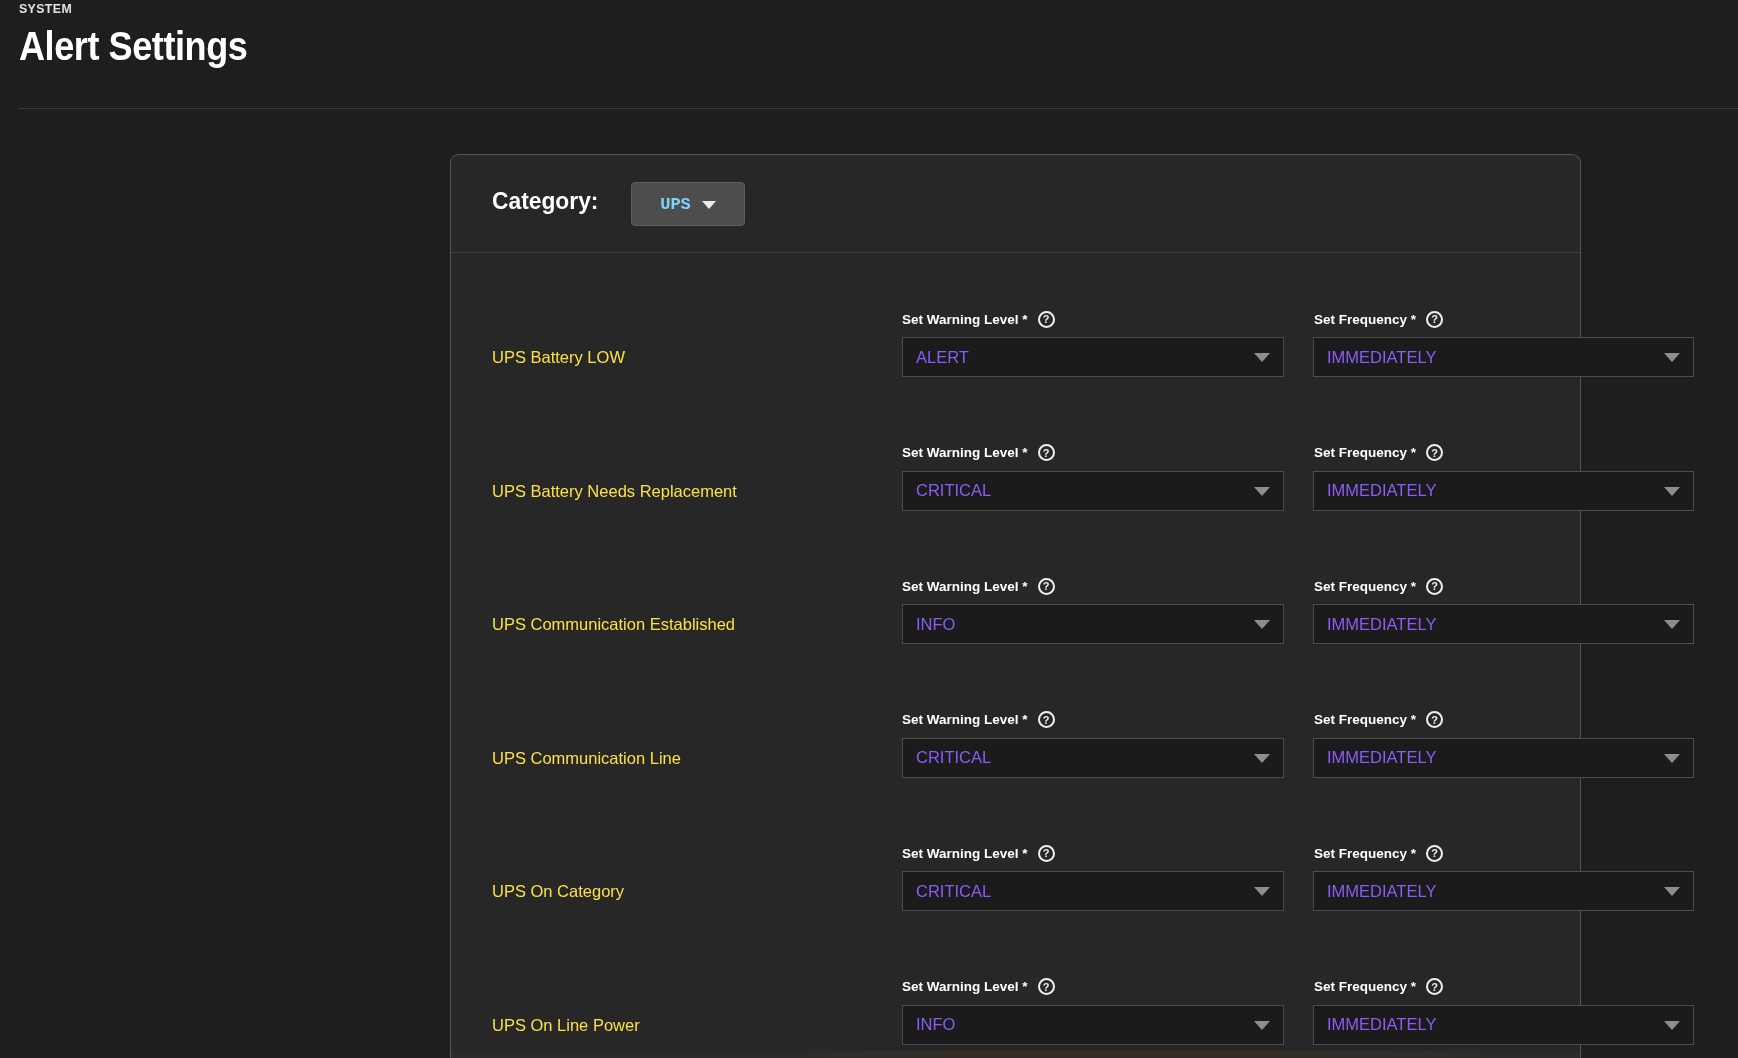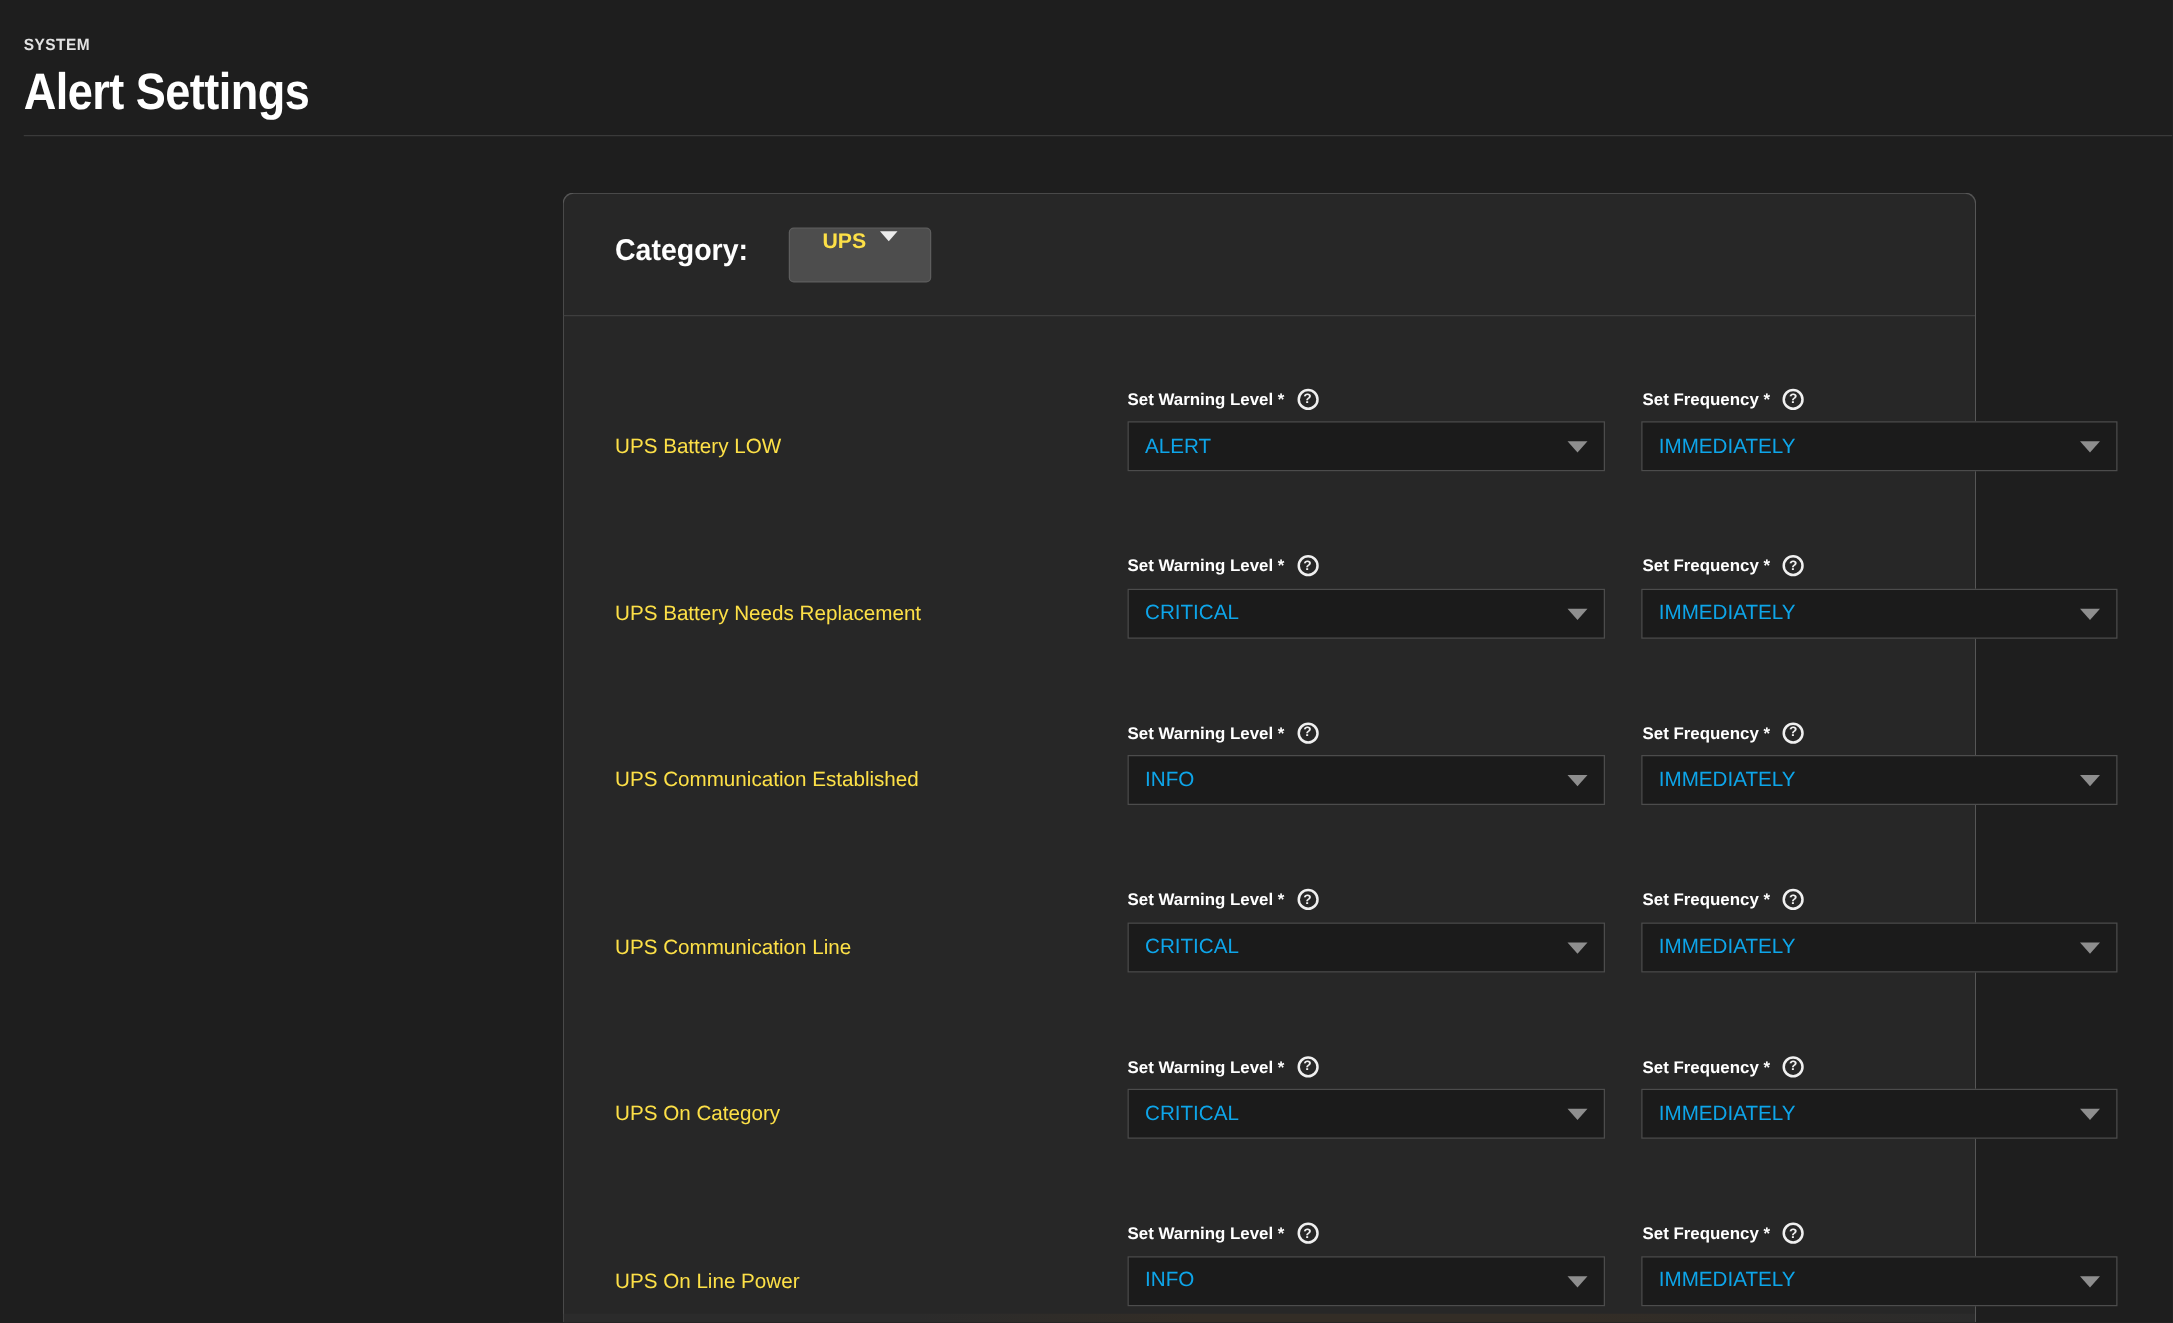--- a/index.html
+++ b/index.html
@@ -4,21 +4,21 @@
 <style>
   * { margin:0; padding:0; box-sizing:border-box; }
   html,body { width:1738px; height:1058px; overflow:hidden; }
   body {
     background:#1e1e1e;
     font-family:"Liberation Sans", sans-serif;
     position:relative;
   }
 
   
-  .page-header { position:absolute; left:19px; top:28px; }
+  .page-header { position:absolute; left:19px; top:1px; }
   .eyebrow {
     font-size:13px; font-weight:bold; color:#e2e2e2;
     letter-spacing:0.4px; transform:scaleX(0.95); transform-origin:left center;
   }
   .page-title {
     margin-top:7px; font-size:41px; font-weight:bold; color:#ffffff;
     letter-spacing:-0.5px; transform:scaleX(0.88); transform-origin:left center;
     white-space:nowrap;
   }
   .header-divider {
@@ -36,22 +36,22 @@
 
   
   .category-label {
     position:absolute; left:41px; top:32px;
     font-size:24px; font-weight:bold; color:#ffffff;
     transform:scaleX(0.95); transform-origin:left center;
   }
   .category-button {
     position:absolute; left:180px; top:27px; width:114px; height:44px;
     background:#4d4d4d; border:1px solid #5e5e5e; border-radius:4px;
-    display:flex; justify-content:center; gap:11px;
-    cursor:pointer; color:#fde047; font-size:17px; font-weight:bold;
+    display:flex; align-items:center; justify-content:center; gap:11px;
+    cursor:pointer; color:#7dd3fc; font-size:17px; font-weight:bold;font-family:Liberation Mono, monospace;
   }
   .btn-chevron {
     width:0; height:0;
     border-left:7px solid transparent; border-right:7px solid transparent;
     border-top:8px solid #ececec; margin-top:2px;
   }
   .category-divider {
     position:absolute; left:0; right:0; top:97px;
     border-top:1px solid #3e3e3e;
   }
@@ -77,21 +77,21 @@
     flex:none;
   }
   .select {
     position:absolute; top:28px; height:40px;
     background:#1b1b1b; border:1px solid #4c4c4c;
     display:flex; align-items:center;
     padding:0 38px 0 13px; cursor:pointer;
   }
   .warn-select { left:451px; width:382px; }
   .freq-select { left:862px; width:381px; }
-  .select-value { font-size:16.5px; color:#0ea5e9; white-space:nowrap; }
+  .select-value { font-size:16.5px; color:#8b5cf6; white-space:nowrap; }
   .sel-chevron {
     position:absolute; right:13px; top:50%; margin-top:-4px;
     width:0; height:0;
     border-left:8px solid transparent; border-right:8px solid transparent;
     border-top:9px solid #8e8e8e;
   }
 
   
   .bottom-strip {
     position:absolute; left:0; right:0; bottom:0; height:7px;

